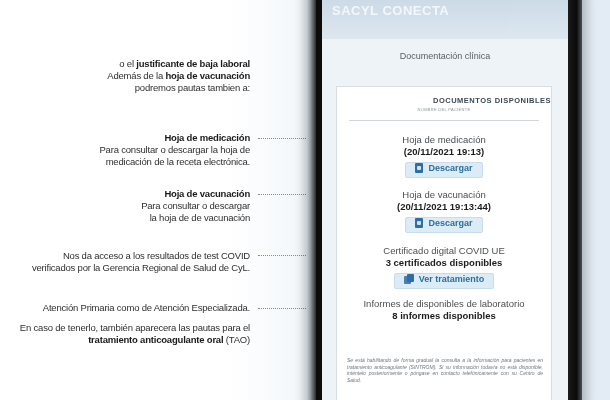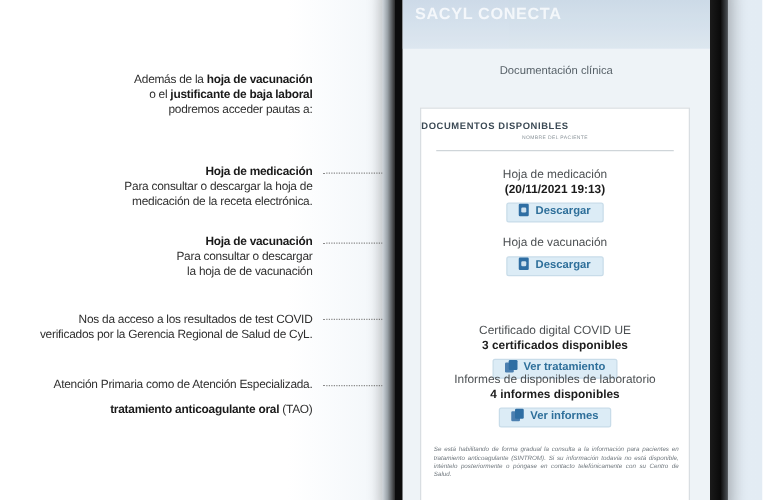--- a/index.html
+++ b/index.html
@@ -66,21 +66,21 @@
     .doc-desc {
       text-align: center; margin: 4px 6px 0;
       font-size: 8px; line-height: 10px; color: #7b858c;
     }
     .card {
       position: absolute; left: 14px; top: 86px; width: 216px; height: 330px;
       background: #ffffff;
       border: 1px solid #d9dee2;
     }
     .card-title {
-      text-align: left; margin-top: 9px;
+      text-align: right; margin-top: 9px;
       font-size: 7.5px; font-weight: bold; color: #3c4a55; letter-spacing: 0.5px;
     }
     .card-sub {
       text-align: center; margin-top: 2px;
       font-size: 4px; color: #8a9399; letter-spacing: 0.3px;
     }
     .card-rule {
       margin: 8px 12px 0; height: 1px; background: #cfd5d9;
     }
     .doc-item { text-align: center; position: absolute; left: 0; width: 100%; }
@@ -115,23 +115,23 @@
       position: absolute; left: 568px; top: 0; width: 14px; height: 400px;
       background: linear-gradient(90deg, #1a1a1a, #0a0a0a 60%, #4a4f54);
     }
   </style>
 </head>
 <body>
 
 <div class="bg-fade"></div>
 
 <div class="annot" style="top:58px;">
+  <div><span>o el </span><b>justificante de baja laboral</b></div>
   <div><span>Además de la </span><b>hoja de vacunación</b></div>
-  <div><span>o el </span><b>justificante de baja laboral</b></div>
-  <div>podremos acceder pautas a:</div>
+  <div>podremos pautas tambien a:</div>
 </div>
 
 <div class="annot" style="top:132px;">
   <div class="title">Hoja de medicación</div>
   <div>Para consultar o descargar la hoja de</div>
   <div>medicación de la receta electrónica.</div>
 </div>
 <div class="leader" style="left:258px; top:138px; width:118px;"></div>
 
 <div class="annot" style="top:188px;">
@@ -143,20 +143,21 @@
 
 <div class="annot" style="top:250px;">
   <div>Nos da acceso a los resultados de test COVID</div>
   <div>verificados por la Gerencia Regional de Salud de CyL.</div>
 </div>
 <div class="leader" style="left:258px; top:255px; width:118px;"></div>
 
 <div class="annot" style="top:302px;">
   <div>Atención Primaria como de Atención Especializada.</div>
   <div style="height:8px;"></div>
+  <div>En caso de tenerlo, también aparecera las pautas para el</div>
   <div><b>tratamiento anticoagulante oral</b><span> (TAO)</span></div>
 </div>
 <div class="leader" style="left:258px; top:308px; width:100px;"></div>
 
 <div class="phone"></div>
 <div class="phone-edge-left"></div>
 <div class="screen">
   <div class="app-header">SACYL CONECTA</div>
   <div class="doc-title">Documentación clínica</div>
 
@@ -169,40 +170,37 @@
       <div class="doc-name">Hoja de medicación</div>
       <div class="doc-value">(20/11/2021 19:13)</div>
       <div class="btn">
         <span class="ic-file"></span>
         <span>Descargar</span>
       </div>
     </div>
 
     <div class="doc-item" style="top:102px;">
       <div class="doc-name">Hoja de vacunación</div>
+      <div class="doc-value">(20/11/2021 19:13:44)</div>
       <div class="btn">
         <span class="ic-file"></span>
         <span>Descargar</span>
       </div>
     </div>
 
-    <div class="doc-item" style="top:172px;">
+    <div class="doc-item" style="top:158px;">
       <div class="doc-name">Certificado digital COVID UE</div>
       <div class="doc-value">3 certificados disponibles</div>
       <div class="btn">
         <span class="ic-files"></span>
         <span>Ver tratamiento</span>
       </div>
     </div>
 
     <div class="doc-item" style="top:211px;">
       <div class="doc-name">Informes de disponibles de laboratorio</div>
-      <div class="doc-value">4 informes disponibles</div>
-      <div class="btn">
-        <span class="ic-files"></span>
-        <span>Ver informes</span>
-      </div>
+      <div class="doc-value">8 informes disponibles</div>
     </div>
 
     <div class="note">Se está habilitando de forma gradual la consulta a la información para pacientes en tratamiento anticoagulante (SINTROM). Si su información todavía no está disponible, inténtelo posteriormente o póngase en contacto telefónicamente con su Centro de Salud.</div>
   </div>
 </div>
 <div class="phone-edge-right"></div>
 
 </body></html>

